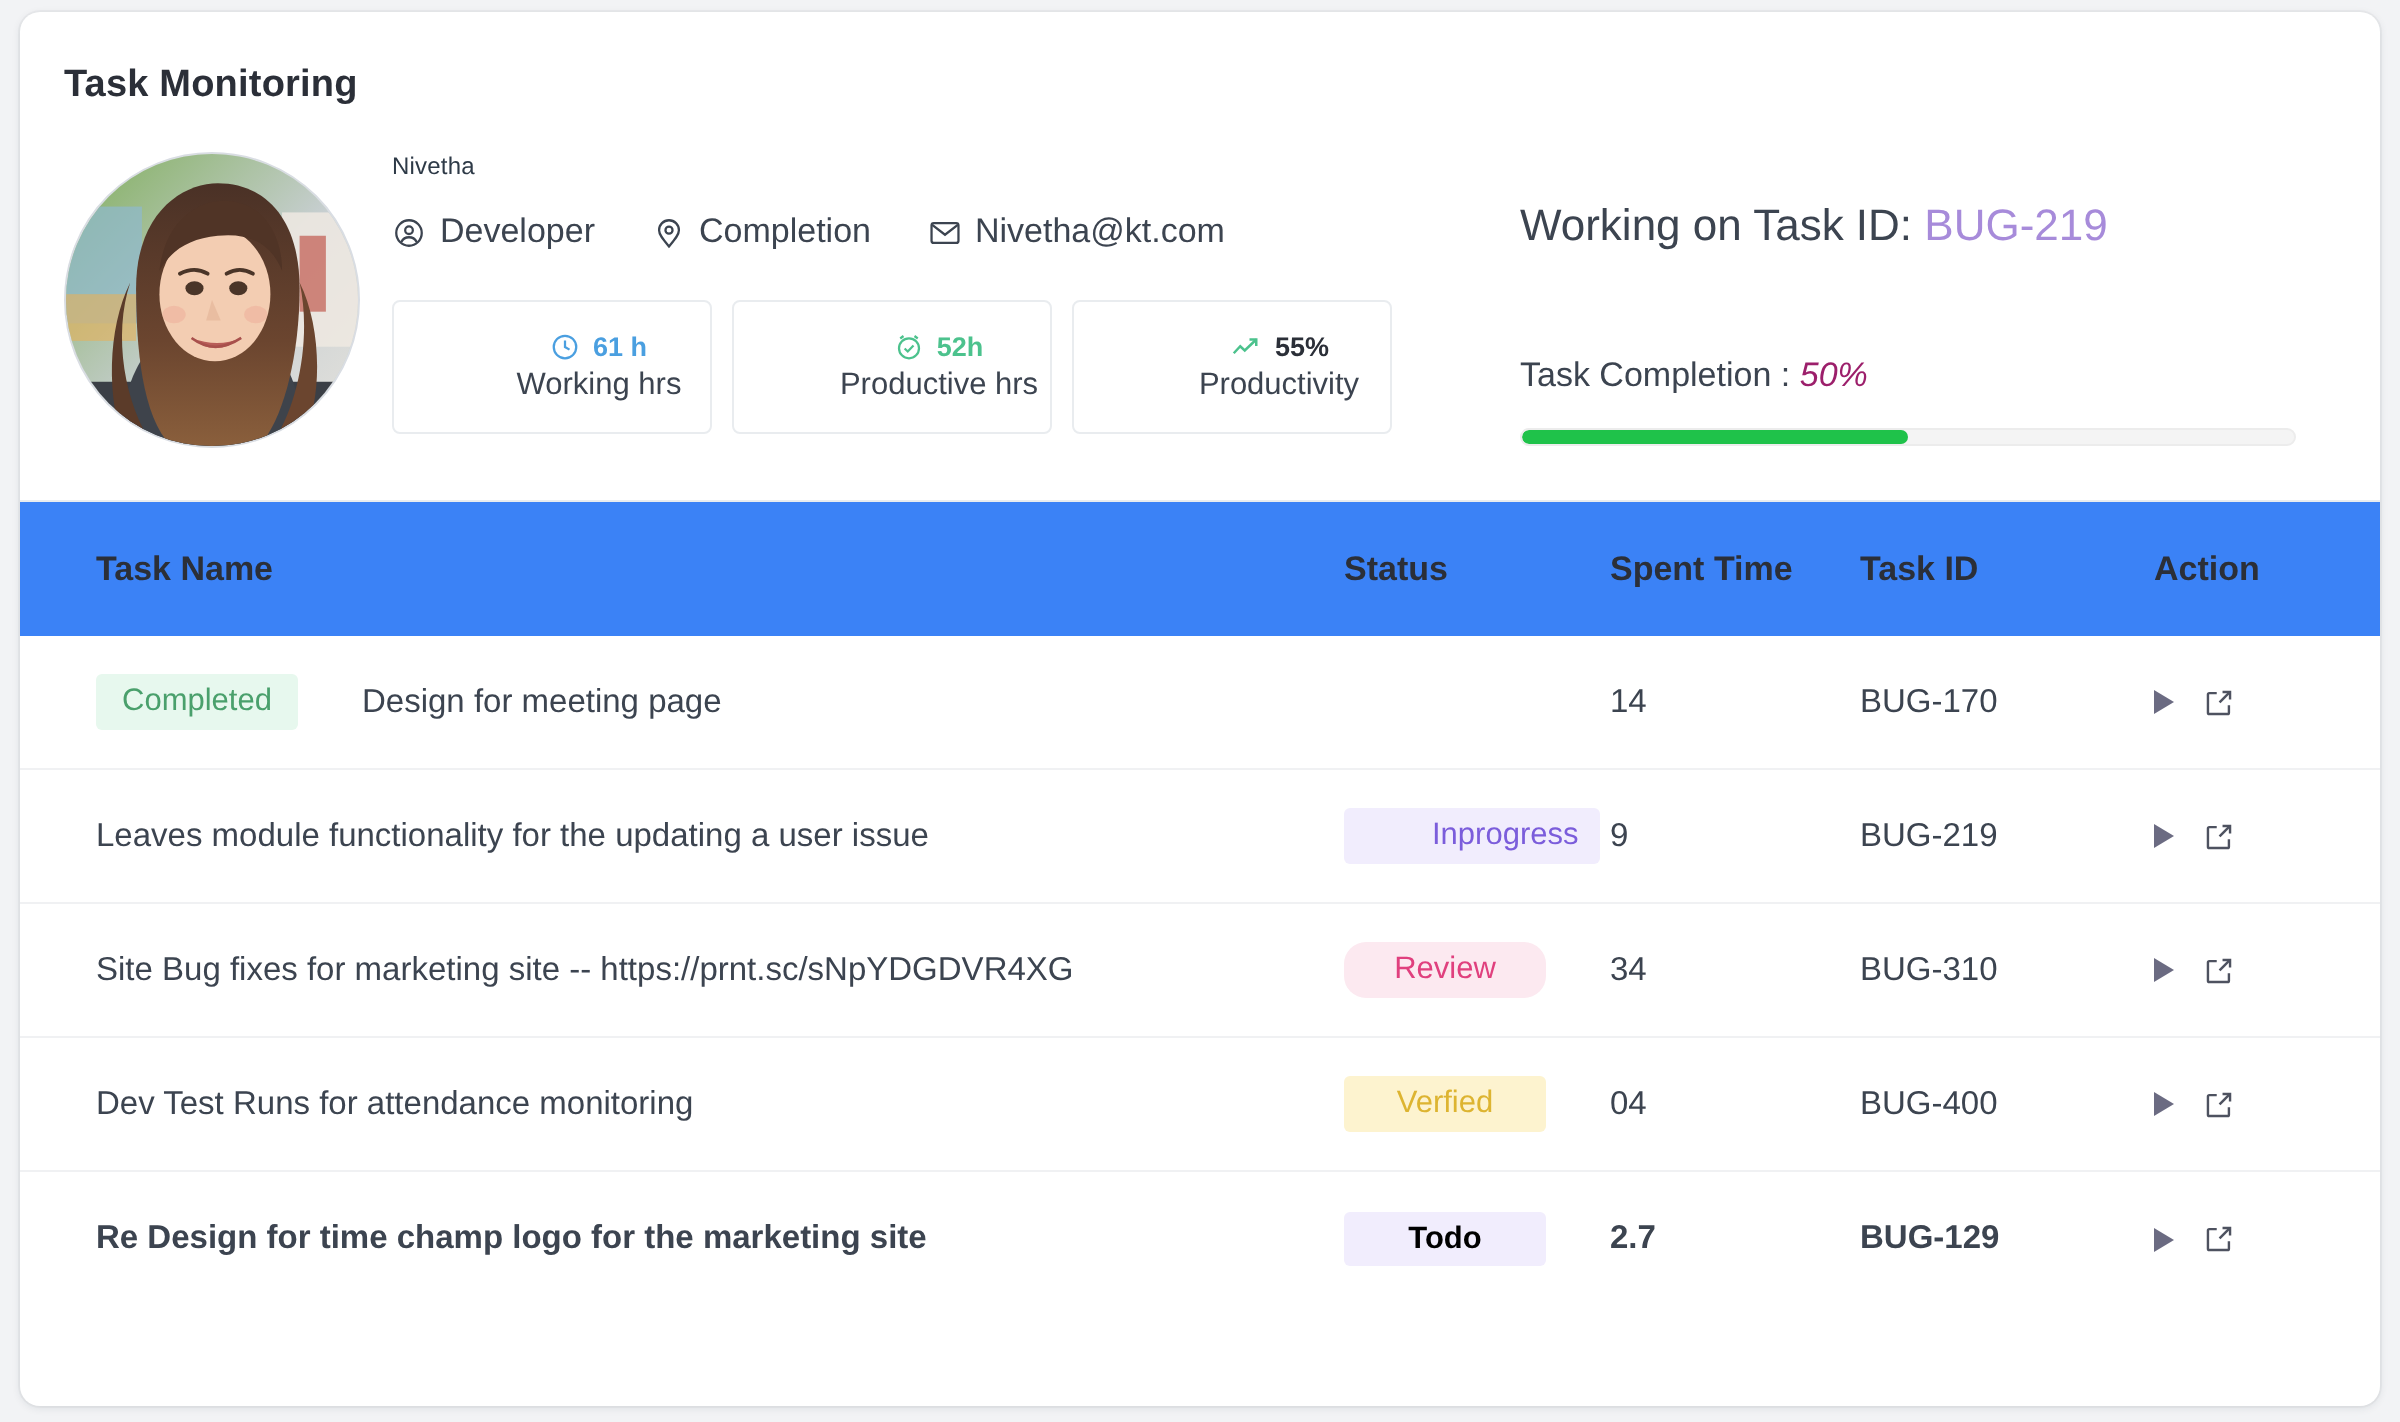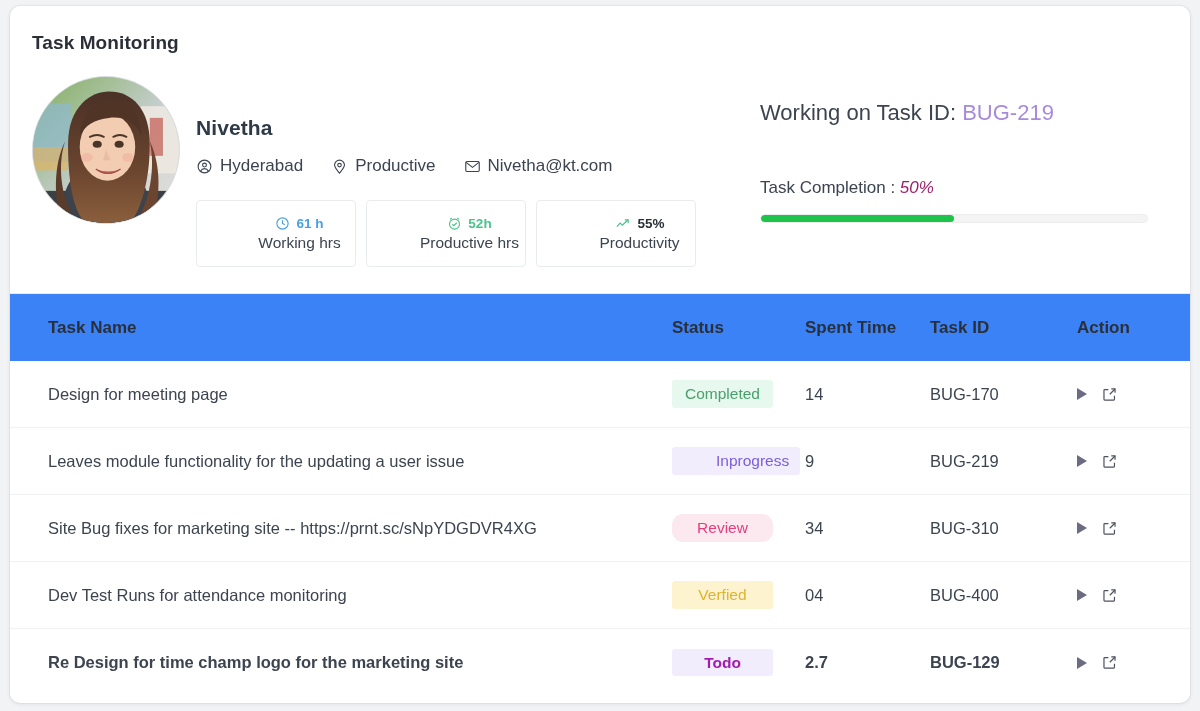--- a/index.html
+++ b/index.html
@@ -69,26 +69,25 @@
     flex: 1 1 auto;
     padding-left: 12px;
     padding-top: 4px;
     display: flex;
   }
 
   .profile-left { flex: 0 0 548px; }
   .profile-right { flex: 1 1 auto; padding-left: 16px; padding-top: 24px; }
 
   .person-name {
-    font-size: 21px;
-    font-weight: bold;
+    font-size: 12px;
+    font-weight: normal;
     color: #2e3a47;
     margin-bottom: 16px;
     letter-spacing: 0.1px;
-    margin-top: 40px;
   }
 
   .meta-row {
     display: flex;
     align-items: center;
     gap: 28px;
     margin-bottom: 24px;
   }
   .meta-item {
     display: flex;
@@ -204,21 +203,21 @@
     border-radius: 3px;
     font-size: 15.5px;
     line-height: 1.15;
     text-align: center;
     min-width: 101px;
   }
   .badge-completed  { background: #e7f8ee; color: #4aa06c; }
   .badge-inprogress { background: #f1edfd; color: #7b5ddb; padding-left: 44px; }
   .badge-review     { background: #fce9f0; color: #e0407e; border-radius: 11px; }
   .badge-verfied    { background: #fdf3cf; color: #ddb431; }
-  .badge-todo       { background: #f1edfd; color: #a21caf; }
+  .badge-todo       { background: #f1edfd; color: #000000; }
 
   .actions { display: flex; align-items: center; gap: 14px; }
   .act-icon { display: flex; align-items: center; cursor: pointer; }
   .act-icon svg { display: block; }
 
   .play-tri {
     width: 0; height: 0;
     border-left: 10px solid #6b6b82;
     border-top: 6.5px solid transparent;
     border-bottom: 6.5px solid transparent;
@@ -282,31 +281,31 @@
           <div class="meta-row">
 
             <div class="meta-item">
               <span>
                 <svg width="17" height="17" viewBox="0 0 24 24" fill="none" stroke="#3c4450" stroke-width="1.6">
                   <circle cx="12" cy="12" r="9"></circle>
                   <circle cx="12" cy="10" r="2.7"></circle>
                   <path d="M6.6 18.4c1.1-2.3 3.1-3.4 5.4-3.4s4.3 1.1 5.4 3.4"></path>
                 </svg>
               </span>
-              <span>Hyderabad</span>
+              <span>Developer</span>
             </div>
 
             <div class="meta-item">
               <span>
                 <svg width="17" height="17" viewBox="0 0 24 24" fill="none" stroke="#3c4450" stroke-width="1.6">
                   <path d="M12 21.5c4.2-5.1 7-8.3 7-11.5a7 7 0 1 0-14 0c0 3.2 2.8 6.4 7 11.5z"></path>
                   <circle cx="12" cy="10" r="2.5"></circle>
                 </svg>
               </span>
-              <span>Productive</span>
+              <span>Completion</span>
             </div>
 
             <div class="meta-item">
               <span>
                 <svg width="17" height="17" viewBox="0 0 24 24" fill="none" stroke="#3c4450" stroke-width="1.6">
                   <rect x="2.5" y="5" width="19" height="14" rx="1.6"></rect>
                   <path d="M3 6.2l9 7 9-7"></path>
                 </svg>
               </span>
               <span>Nivetha@kt.com</span>
@@ -386,24 +385,24 @@
       <div class="trow thead">
         <div class="cell c-task">Task Name</div>
         <div class="cell c-status">Status</div>
         <div class="cell c-spent">Spent Time</div>
         <div class="cell c-taskid">Task ID</div>
         <div class="cell c-action">Action</div>
       </div>
 
       <div id="table-body">
   <div class="trow tbody-row">
-    <div class="cell c-task">Design for meeting page</div>
     <div class="cell c-status">
       <span class="badge badge-completed">Completed</span>
     </div>
+    <div class="cell c-task">Design for meeting page</div>
     <div class="cell c-spent">14</div>
     <div class="cell c-taskid">BUG-170</div>
     <div class="cell c-action">
       <div class="actions">
         <span class="act-icon">
           <span class="play-tri"></span>
         </span>
         <span class="act-icon">
           <svg width="17" height="17" viewBox="0 0 24 24" fill="none" stroke="#4e5260" stroke-width="1.7">
             <path d="M14.5 4.2H19.8V9.5"></path>

